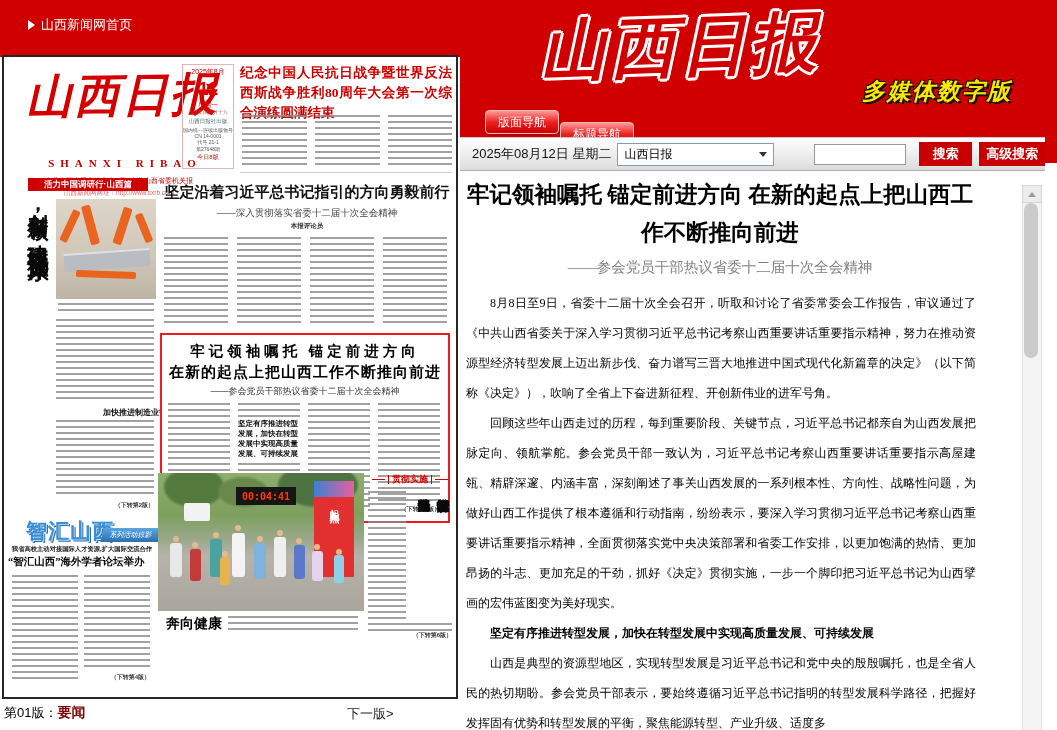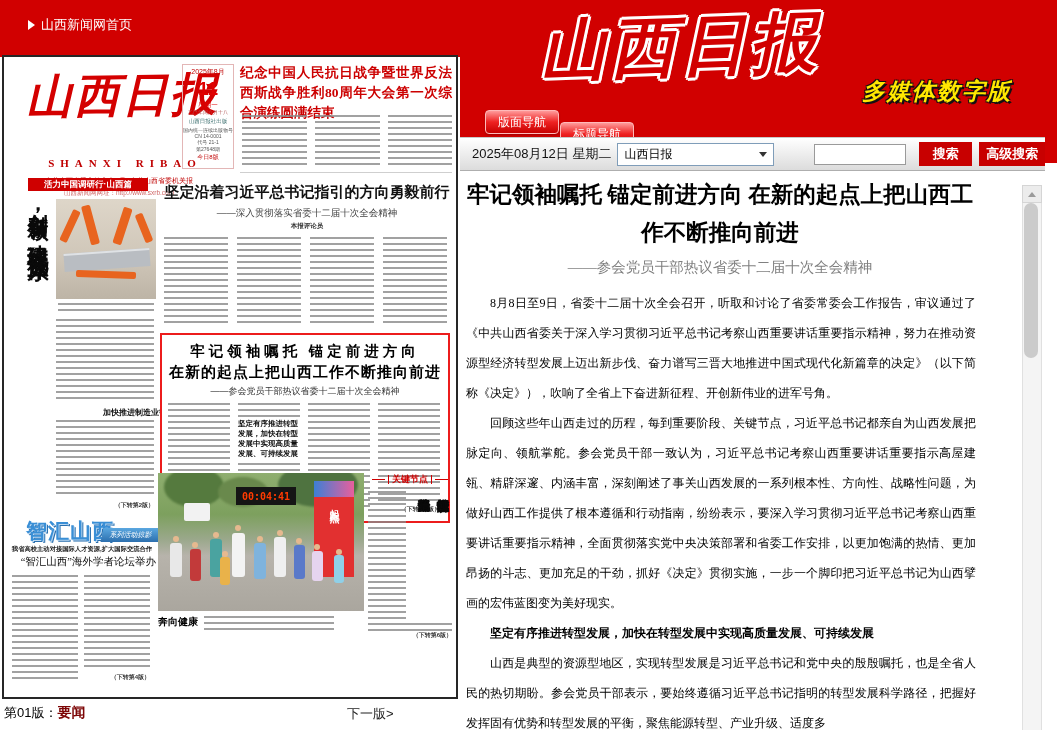--- a/index.html
+++ b/index.html
@@ -66,41 +66,41 @@
     font-size:21px;font-weight:bold;color:#0a0a0a;letter-spacing:2px;}
   .photo-robot{left:52px;top:142px;width:100px;height:100px;background:linear-gradient(#ded6c9,#cfc6b8 60%,#bdb4a6);overflow:hidden;}
   .arm{position:absolute;background:#e8641f;border-radius:2px;}
   .table{position:absolute;left:8px;top:52px;width:86px;height:16px;background:#b9bdc2;border-top:2px solid #dfe2e5;transform:rotate(-4deg);}
   .sub-bold{font-size:8px;font-weight:bold;color:#111;}
   .jump{font-size:6px;font-weight:bold;color:#333;text-align:right;}
   .zh-logo{font-size:21px;font-weight:bold;color:#3a8fd6;letter-spacing:1px;
     text-shadow:1px 1px 0 #bcd9f2,2px 2px 0 #2a6fae;}
   .zh-tag{background:linear-gradient(#5aa7e0,#2c6fae);color:#fff;font-size:7px;padding:2px 8px;transform:skewX(-12deg);display:inline-block;}
   .zh-kicker{font-size:6.3px;font-weight:bold;color:#222;text-align:center;white-space:nowrap;}
-  .zh-hl{font-size:10.5px;font-weight:normal;color:#0a0a0a;text-align:right;white-space:nowrap;}
+  .zh-hl{font-size:10.5px;font-weight:bold;color:#0a0a0a;text-align:left;white-space:nowrap;}
   .ed-hl{left:158px;top:126px;width:290px;font-size:15px;font-weight:bold;color:#111;text-align:center;white-space:nowrap;}
   .ed-sub{left:158px;top:150px;width:290px;font-size:9.5px;color:#444;text-align:center;}
   .ed-by{left:158px;top:165px;width:290px;font-size:6.5px;font-weight:bold;color:#333;text-align:center;}
   .redbox{left:156px;top:276px;width:286px;height:186px;border:2px solid #ec1c1c;background:#fff;}
   .rb-t1{left:0;top:7px;width:100%;font-size:14.5px;font-weight:bold;text-align:center;letter-spacing:4px;color:#000;white-space:nowrap;}
   .rb-t2{left:0;top:28px;width:100%;font-size:15px;font-weight:bold;text-align:center;letter-spacing:1px;color:#000;white-space:nowrap;}
   .rb-sub{left:0;top:50px;width:100%;font-size:9px;color:#333;text-align:center;}
   .rb-ih{left:76px;top:84px;width:62px;background:#fff;font-size:7.5px;line-height:10px;font-weight:bold;color:#111;}
   .photo-run{left:154px;top:416px;width:206px;height:138px;overflow:hidden;
     background:linear-gradient(#8fae6f,#7da05e 30%,#9aa88b 48%,#b7b3ab 60%,#aaa69e);}
   .leaf{position:absolute;border-radius:50%;filter:blur(1px);}
   .timer{position:absolute;left:78px;top:14px;width:60px;height:18px;background:#151515;color:#ff3b00;
     font-family:"DejaVu Sans Mono",monospace;font-size:10px;font-weight:bold;display:flex;align-items:center;justify-content:center;}
   .sign{position:absolute;right:10px;top:8px;width:40px;height:96px;background:#e23030;display:flex;flex-direction:column;align-items:center;}
   .sign-top{width:40px;height:16px;background:linear-gradient(90deg,#3d7fd6,#e85f9c);}
   .sign-txt{writing-mode:vertical-rl;text-orientation:upright;color:#fff;font-size:10px;font-weight:bold;margin-top:4px;letter-spacing:2px;}
   .runner{position:absolute;border-radius:3px;}
   .head{position:absolute;width:6px;height:6px;border-radius:50%;background:#e6b98f;}
   .cap-strip{left:154px;top:554px;width:206px;height:26px;background:#fff;display:flex;align-items:flex-start;gap:6px;}
-  .cap-label{font-size:10px;font-weight:bold;color:#000;margin-left:0;margin-top:4px;white-space:nowrap;}
+  .cap-label{font-size:14px;font-weight:bold;color:#000;margin-left:8px;margin-top:4px;white-space:nowrap;}
   .daily{left:364px;top:416px;width:84px;height:165px;}
   .daily-hd{display:flex;align-items:center;justify-content:center;gap:3px;color:#cf0000;font-size:9px;font-weight:bold;}
   .dash{width:13px;height:1px;background:#cf0000;}
   .vbar{width:1px;height:9px;background:#cf0000;}
   .daily-v{position:absolute;right:0;top:16px;height:138px;writing-mode:vertical-rl;text-orientation:upright;
     font-size:12.5px;font-weight:bold;color:#0a0a0a;line-height:19px;}
   .daily-v span{display:block;}
   .footer-left{left:4px;top:704px;font-size:13px;color:#000;}
   .footer-pg{font-size:14px;font-weight:bold;color:#7d0606;}
   .footer-next{left:347px;top:705px;font-size:13px;color:#222;cursor:pointer;}
@@ -267,21 +267,21 @@
   </div>
   <div class="abs cap-strip">
     <span class="cap-label serif">奔向健康</span>
     <span class="fx" style="display:inline-block;margin-top:5px;width:130px;height:14px;"></span>
   </div>
 
   <div class="abs daily">
     <div class="daily-hd">
       <span class="dash"></span>
       <span class="vbar"></span>
-      <span>关键节点</span>
+      <span>贯彻实施</span>
       <span class="vbar"></span>
       <span class="dash"></span>
     </div>
     <div class="fx" style="position:absolute;left:0;top:18px;width:38px;height:128px;"></div>
     <div class="daily-v serif">
       <span>全省首单低空经济领域</span>
       <span>专属保险落地长治</span>
     </div>
     <div class="fx" style="position:absolute;left:0;top:150px;width:84px;height:10px;"></div>
     <div class="jump" style="position:absolute;right:0;top:158px;width:60px;background:#fff;">（下转第6版）</div>

